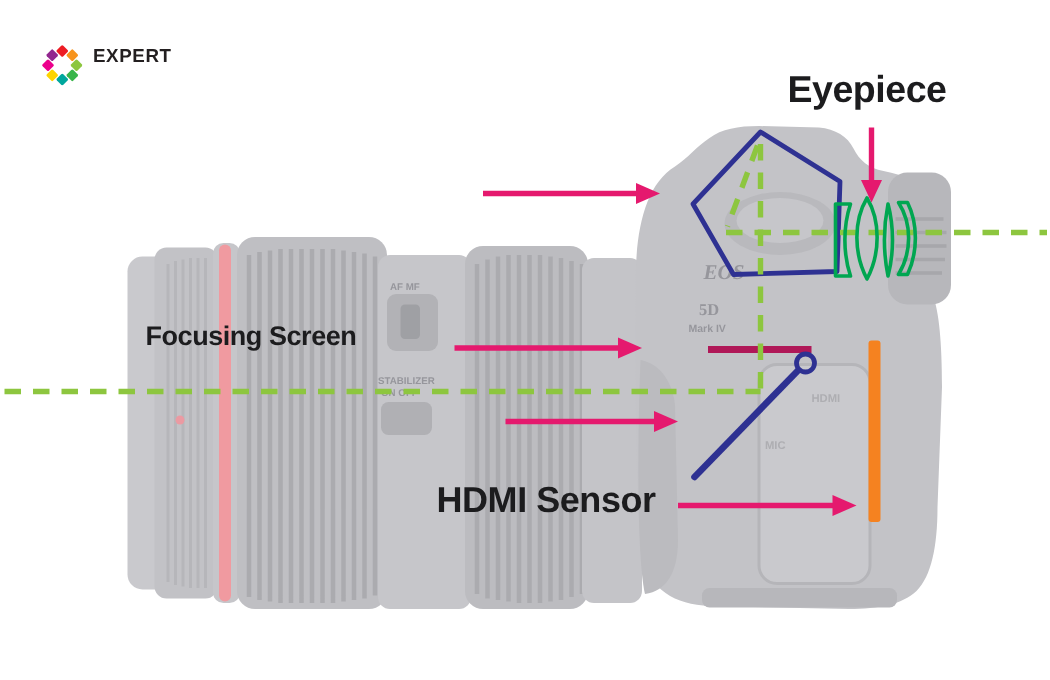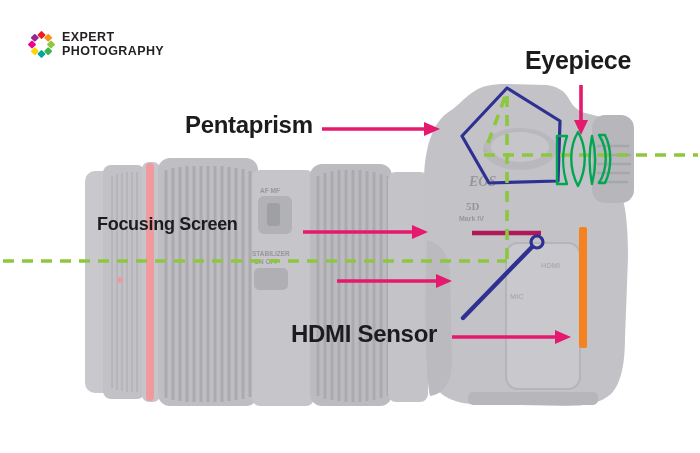--- a/index.html
+++ b/index.html
@@ -31,21 +31,21 @@
     position:absolute;color:var(--label-ink);font-weight:bold;
     letter-spacing:-0.3px;white-space:nowrap;line-height:1;
   }
   .lbl-pentaprism{left:185px;top:113px;font-size:24px;}
   .lbl-eyepiece{left:525px;top:48px;font-size:25px;}
   .lbl-focusing{left:97px;top:215px;font-size:18px;}
   .lbl-mirror{left:193px;top:266px;font-size:24px;}
   .lbl-cmos{left:291px;top:322px;font-size:24px;}
 
   
-  .logo{position:absolute;left:28px;top:30px;display:flex;align-items:flex-end;gap:7px;}
+  .logo{position:absolute;left:28px;top:30px;display:flex;align-items:flex-start;gap:7px;}
   .logo-text{color:#231f20;font-weight:bold;font-size:12.5px;line-height:1.12;letter-spacing:0.4px;}
 </style>
 </head>
 <body>
 
 <div class="stage">
 
   <svg class="scene" width="700" height="453" viewBox="0 0 700 453">
 
     <g>
@@ -171,22 +171,20 @@
         </g>
       <g transform="translate(4,13.5) rotate(45)">
           <rect x="-3" y="-3" width="6" height="6" rx="1" fill="#ec008c"></rect>
         </g>
       <g transform="translate(6.8,6.8) rotate(45)">
           <rect x="-3" y="-3" width="6" height="6" rx="1" fill="#92278f"></rect>
         </g>
     </svg>
     <div class="logo-text">
       <div>EXPERT</div>
-      <div>PHOTOGRAPHY</div>
     </div>
   </div>
 
-  <div class="callout lbl-pentaprism">Pentaprism</div>
   <div class="callout lbl-eyepiece">Eyepiece</div>
   <div class="callout lbl-focusing">Focusing Screen</div>
   <div class="callout lbl-cmos">HDMI Sensor</div>
 
 </div>
 
 </body></html>

